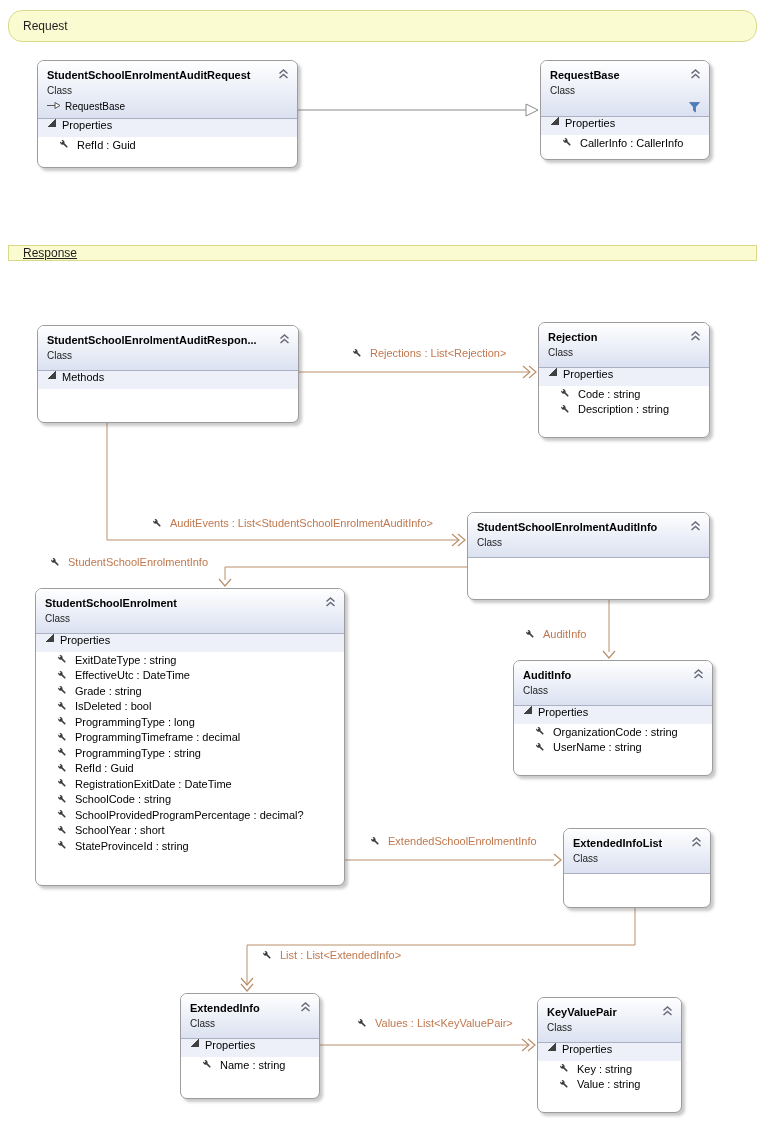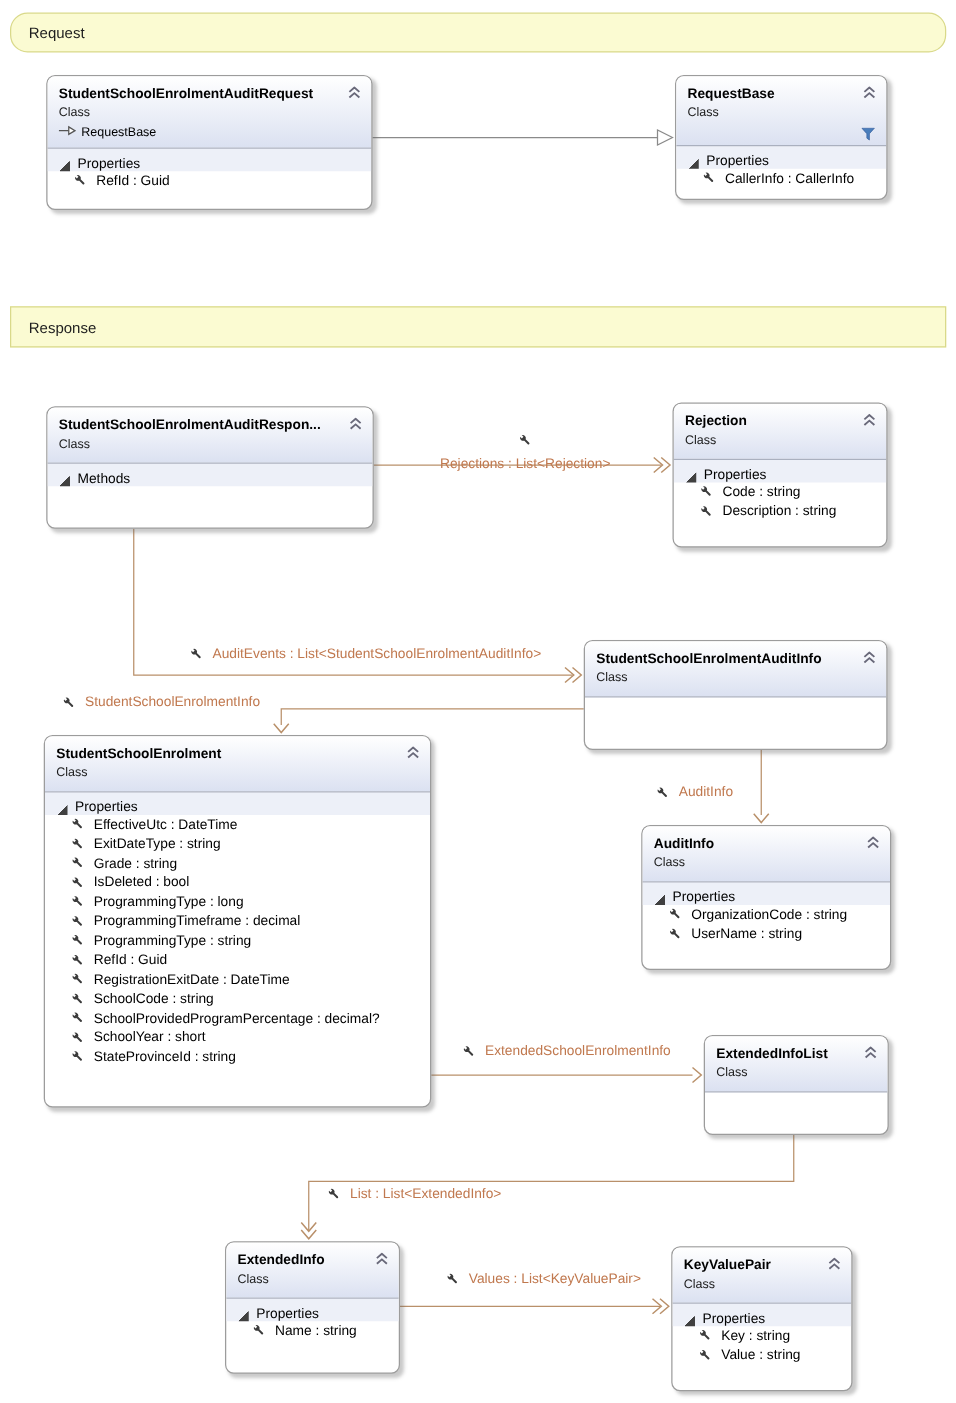--- a/index.html
+++ b/index.html
@@ -15,21 +15,21 @@
   .class-header{position:relative;background:linear-gradient(#ffffff,#dbe1f1);
                 border-bottom:1px solid #aab0bf;padding:7px 8px 8px 9px;}
   .class-header.has-extra{padding-bottom:5px;}
   .class-header.has-filter{padding-bottom:19px;}
   .class-title{font-weight:bold;font-size:11px;color:#000;white-space:nowrap;overflow:hidden;padding-right:16px;line-height:15px;}
   .class-stereotype{font-size:10px;color:#1a1a1a;margin-top:2px;line-height:12px;}
   .collapse{position:absolute;top:8px;right:8px;line-height:0;}
   .base-row{display:flex;align-items:center;gap:4px;font-size:10px;color:#000;margin-top:3px;line-height:13px;}
   .filter-btn{position:absolute;right:8px;bottom:3px;line-height:0;}
 
-  .section-band{box-sizing:border-box;height:18px;background:#edf0f8;display:flex;align-items:flex-end;
+  .section-band{box-sizing:border-box;height:18px;background:#edf0f8;display:flex;align-items:flex-start;
                 gap:6px;padding-left:10px;font-size:11px;color:#000;}
   .expander{width:8px;height:8px;background:linear-gradient(to bottom right,transparent 48%,#404040 48%);}
   .member-row{box-sizing:border-box;height:15.5px;display:flex;align-items:center;gap:7px;
               padding-left:21px;font-size:11px;color:#000;white-space:nowrap;}
   .member-row .micon{line-height:0;flex:0 0 auto;}
 
   .conn-label{position:absolute;display:flex;align-items:center;gap:7px;font-size:11px;
               color:#c0784e;white-space:nowrap;}
   .conn-label .micon{line-height:0;}
 </style>
@@ -71,21 +71,21 @@
       </g>
       <g>
         <polyline points="320,1045 528,1045" fill="none" stroke="#b9906a" stroke-width="1"></polyline>
         <polyline points="528,1039 535,1045 528,1051" fill="none" stroke="#b9906a" stroke-width="1.2"></polyline>
         <polyline points="522,1039 529,1045 522,1051" fill="none" stroke="#b9906a" stroke-width="1.2"></polyline>
       </g>
     </svg>
     <div class="banner" style="left: 8px; top: 10px; width: 749px; height: 32px; border-radius: 14px;">
       <span>Request</span>
     </div>
-    <div class="banner" style="left: 8px; top: 245px; width: 749px; height: 33px;">
+    <div class="banner" style="left: 8px; top: 245px; width: 749px; height: 16px; text-decoration: underline;">
       <span>Response</span>
     </div>
     <div class="class-box" style="left: 37px; top: 60px; width: 261px; height: 108px;">
       <div class="class-header has-extra">
         <div class="class-title">StudentSchoolEnrolmentAuditRequest</div>
         <span class="collapse"><span class="micon"><svg width="11" height="10" viewBox="0 0 11 10">
               <g stroke="#69697a" stroke-width="1.5" fill="none">
                 <polyline points="1.5,4.5 5.5,1 9.5,4.5"></polyline>
                 <polyline points="1.5,9 5.5,5.5 9.5,9"></polyline>
               </g>
@@ -223,40 +223,40 @@
         <span>Properties</span>
       </div>
       <div class="member-row">
         <span class="micon"><svg width="11" height="11" viewBox="0 0 16 16">
             <g transform="rotate(-45 8 8)">
               <circle cx="8" cy="3.6" r="3.2" fill="#3c3c3c"></circle>
               <rect x="6.8" y="3.6" width="2.4" height="10.2" rx="1.1" fill="#3c3c3c"></rect>
               <rect x="6.7" y="-0.5" width="2.6" height="3.6" fill="#ffffff"></rect>
             </g>
           </svg></span>
+        <span>ExitDateType : string</span>
+      </div>
+      <div class="member-row">
+        <span class="micon"><svg width="11" height="11" viewBox="0 0 16 16">
+            <g transform="rotate(-45 8 8)">
+              <circle cx="8" cy="3.6" r="3.2" fill="#3c3c3c"></circle>
+              <rect x="6.8" y="3.6" width="2.4" height="10.2" rx="1.1" fill="#3c3c3c"></rect>
+              <rect x="6.7" y="-0.5" width="2.6" height="3.6" fill="#ffffff"></rect>
+            </g>
+          </svg></span>
         <span>EffectiveUtc : DateTime</span>
       </div>
       <div class="member-row">
         <span class="micon"><svg width="11" height="11" viewBox="0 0 16 16">
             <g transform="rotate(-45 8 8)">
               <circle cx="8" cy="3.6" r="3.2" fill="#3c3c3c"></circle>
               <rect x="6.8" y="3.6" width="2.4" height="10.2" rx="1.1" fill="#3c3c3c"></rect>
               <rect x="6.7" y="-0.5" width="2.6" height="3.6" fill="#ffffff"></rect>
             </g>
           </svg></span>
-        <span>ExitDateType : string</span>
-      </div>
-      <div class="member-row">
-        <span class="micon"><svg width="11" height="11" viewBox="0 0 16 16">
-            <g transform="rotate(-45 8 8)">
-              <circle cx="8" cy="3.6" r="3.2" fill="#3c3c3c"></circle>
-              <rect x="6.8" y="3.6" width="2.4" height="10.2" rx="1.1" fill="#3c3c3c"></rect>
-              <rect x="6.7" y="-0.5" width="2.6" height="3.6" fill="#ffffff"></rect>
-            </g>
-          </svg></span>
         <span>Grade : string</span>
       </div>
       <div class="member-row">
         <span class="micon"><svg width="11" height="11" viewBox="0 0 16 16">
             <g transform="rotate(-45 8 8)">
               <circle cx="8" cy="3.6" r="3.2" fill="#3c3c3c"></circle>
               <rect x="6.8" y="3.6" width="2.4" height="10.2" rx="1.1" fill="#3c3c3c"></rect>
               <rect x="6.7" y="-0.5" width="2.6" height="3.6" fill="#ffffff"></rect>
             </g>
           </svg></span>
@@ -456,21 +456,21 @@
         <span class="micon"><svg width="11" height="11" viewBox="0 0 16 16">
             <g transform="rotate(-45 8 8)">
               <circle cx="8" cy="3.6" r="3.2" fill="#3c3c3c"></circle>
               <rect x="6.8" y="3.6" width="2.4" height="10.2" rx="1.1" fill="#3c3c3c"></rect>
               <rect x="6.7" y="-0.5" width="2.6" height="3.6" fill="#ffffff"></rect>
             </g>
           </svg></span>
         <span>Value : string</span>
       </div>
     </div>
-    <div class="conn-label" style="left: 352px; top: 347px; flex-direction: column;">
+    <div class="conn-label" style="left: 352px; top: 347px;">
       <span class="micon"><svg width="11" height="11" viewBox="0 0 16 16">
           <g transform="rotate(-45 8 8)">
             <circle cx="8" cy="3.6" r="3.2" fill="#3c3c3c"></circle>
             <rect x="6.8" y="3.6" width="2.4" height="10.2" rx="1.1" fill="#3c3c3c"></rect>
             <rect x="6.7" y="-0.5" width="2.6" height="3.6" fill="#ffffff"></rect>
           </g>
         </svg></span>
       <span>Rejections : List&lt;Rejection&gt;</span>
     </div>
     <div class="conn-label" style="left: 152px; top: 517px;">

